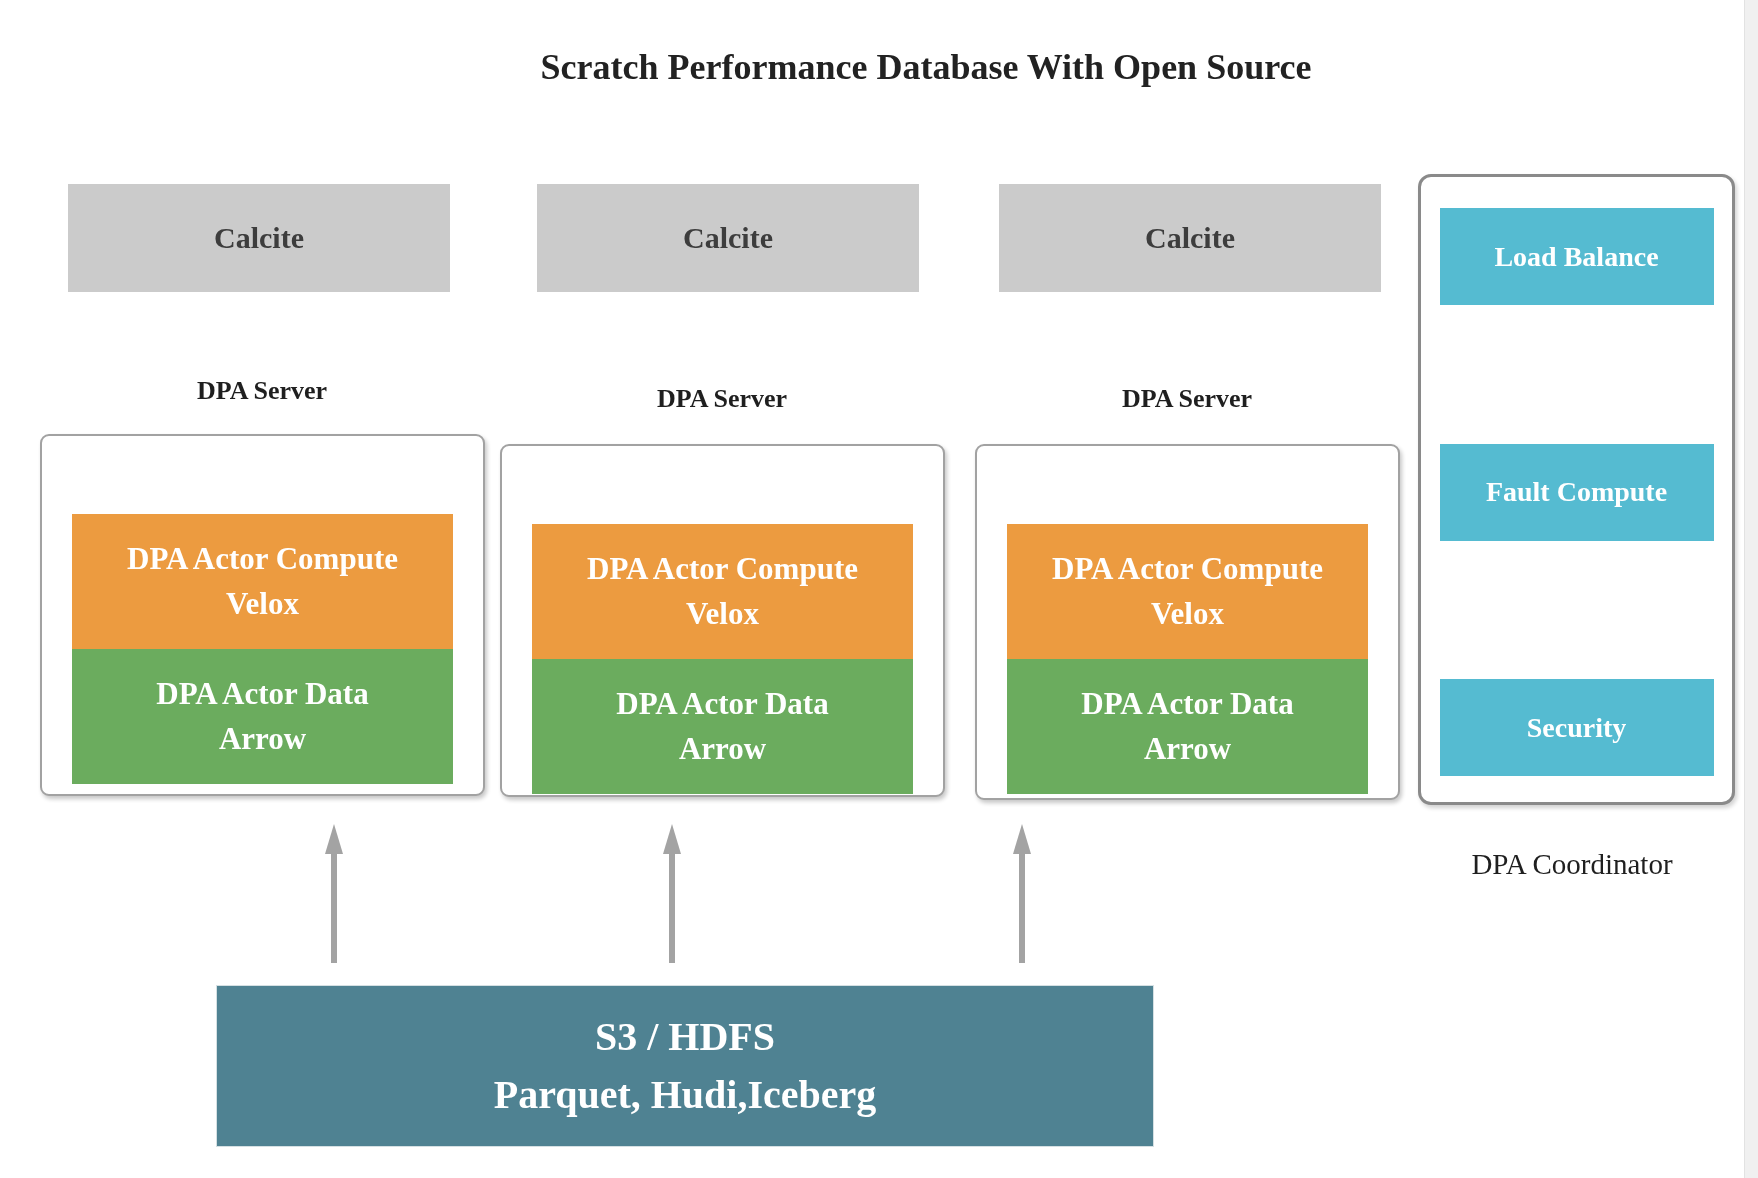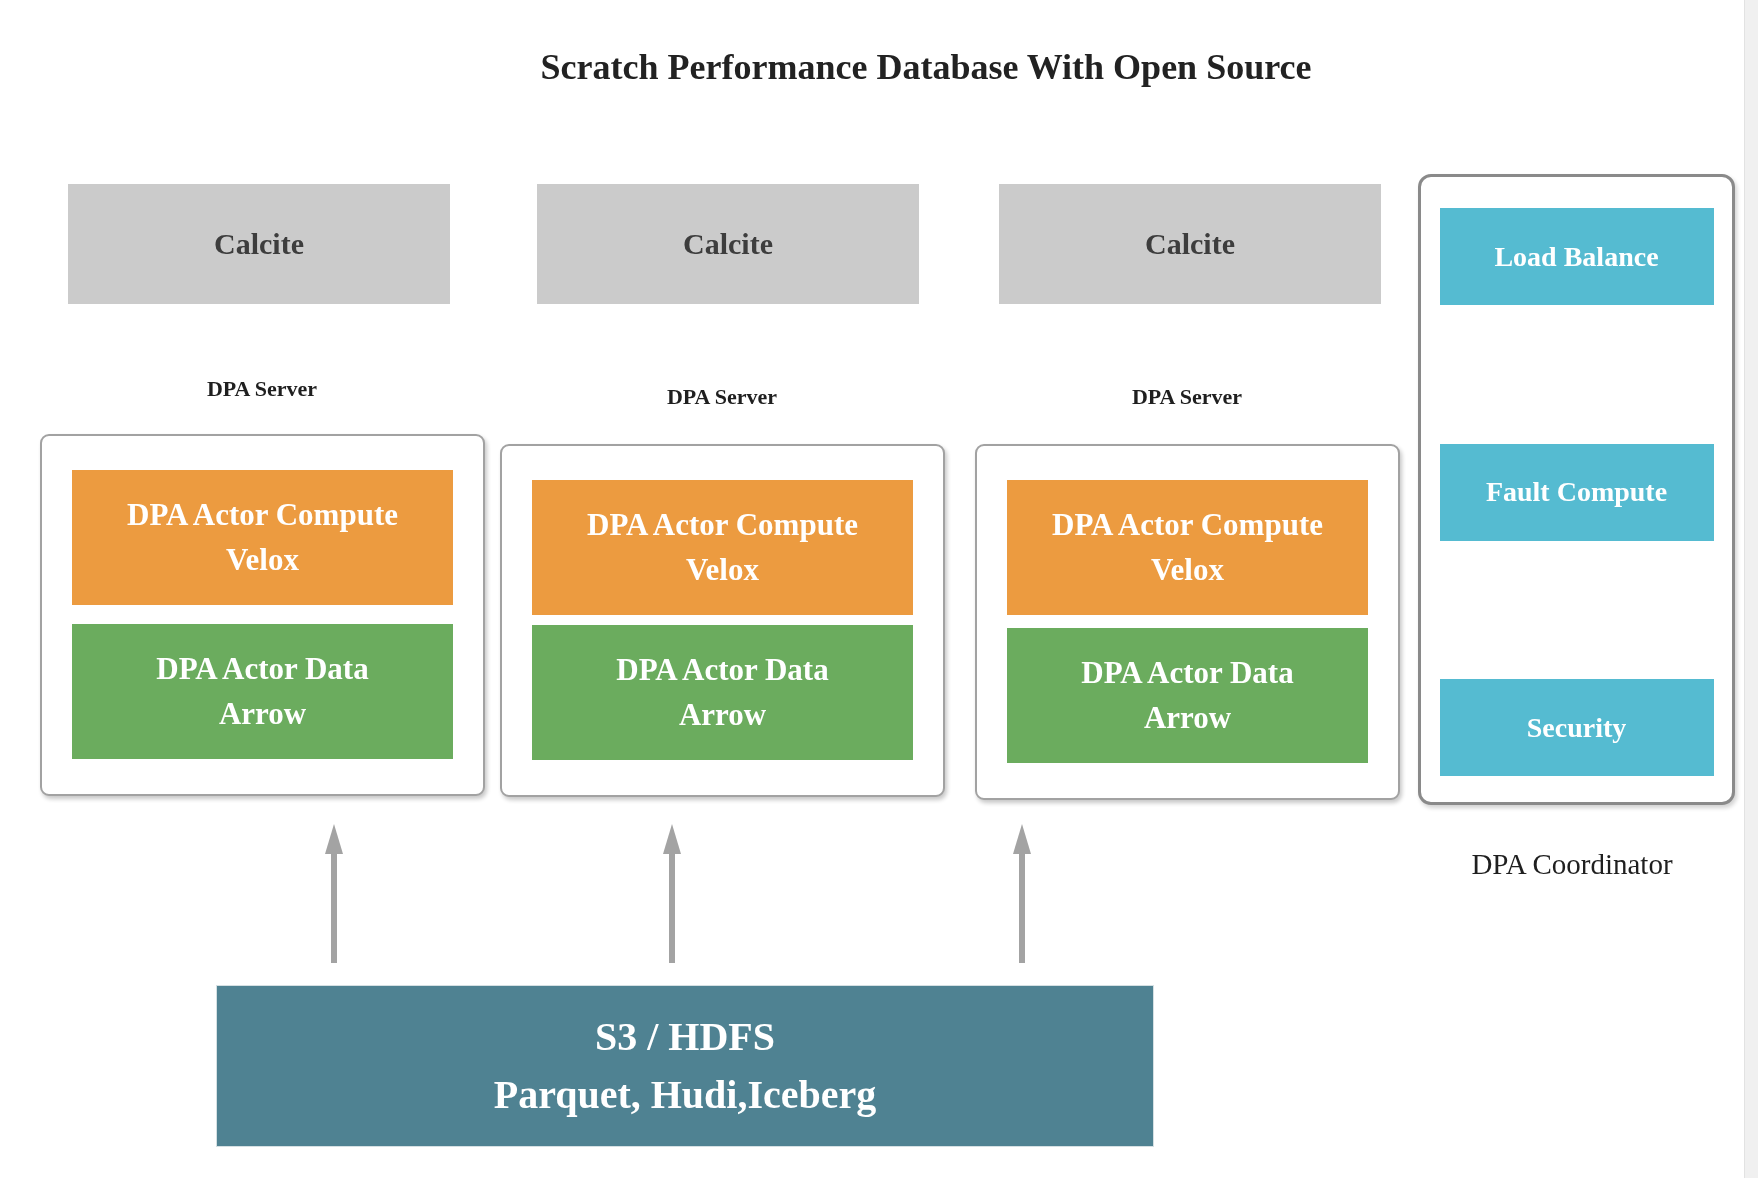--- a/index.html
+++ b/index.html
@@ -25,37 +25,37 @@
     transform: translateX(-50%);
     white-space: nowrap;
     font-size: 36px;
     font-weight: bold;
     color: #222222;
   }
 
   .calcite {
     top: 184px;
     width: 382px;
-    height: 120px;
+    height: 108px;
     background: #cbcbcb;
     color: #3d3d3d;
     font-size: 30px;
     font-weight: bold;
     display: flex;
     align-items: center;
     justify-content: center;
   }
   .c1 { left: 68px; }
   .c2 { left: 537px; }
   .c3 { left: 999px; }
 
   .srv-label {
     transform: translateX(-50%);
     white-space: nowrap;
-    font-size: 22px;
+    font-size: 26px;
     font-weight: bold;
     color: #1f1f1f;
   }
   .sl1 { left: 262px;  top: 376px; }
   .sl2 { left: 722px;  top: 384px; }
   .sl3 { left: 1187px; top: 384px; }
 
   .group {
     background: #ffffff;
     border: 2px solid #a2a2a2;
@@ -77,21 +77,21 @@
     display: flex;
     flex-direction: column;
     align-items: center;
     justify-content: center;
     color: #ffffff;
     font-size: 31px;
     font-weight: bold;
     line-height: 1.42;
     text-align: center;
   }
-  .orange { background: #EC9B40; }
+  .orange { background: #EC9B40; margin-top: 44px; }
   .green  { background: #6BAC5E; text-align: right; }
 
   .coordinator {
     left: 1418px;
     top: 174px;
     width: 317px;
     height: 631px;
     box-sizing: border-box;
     background: #ffffff;
     border: 3px solid #8a8a8a;

